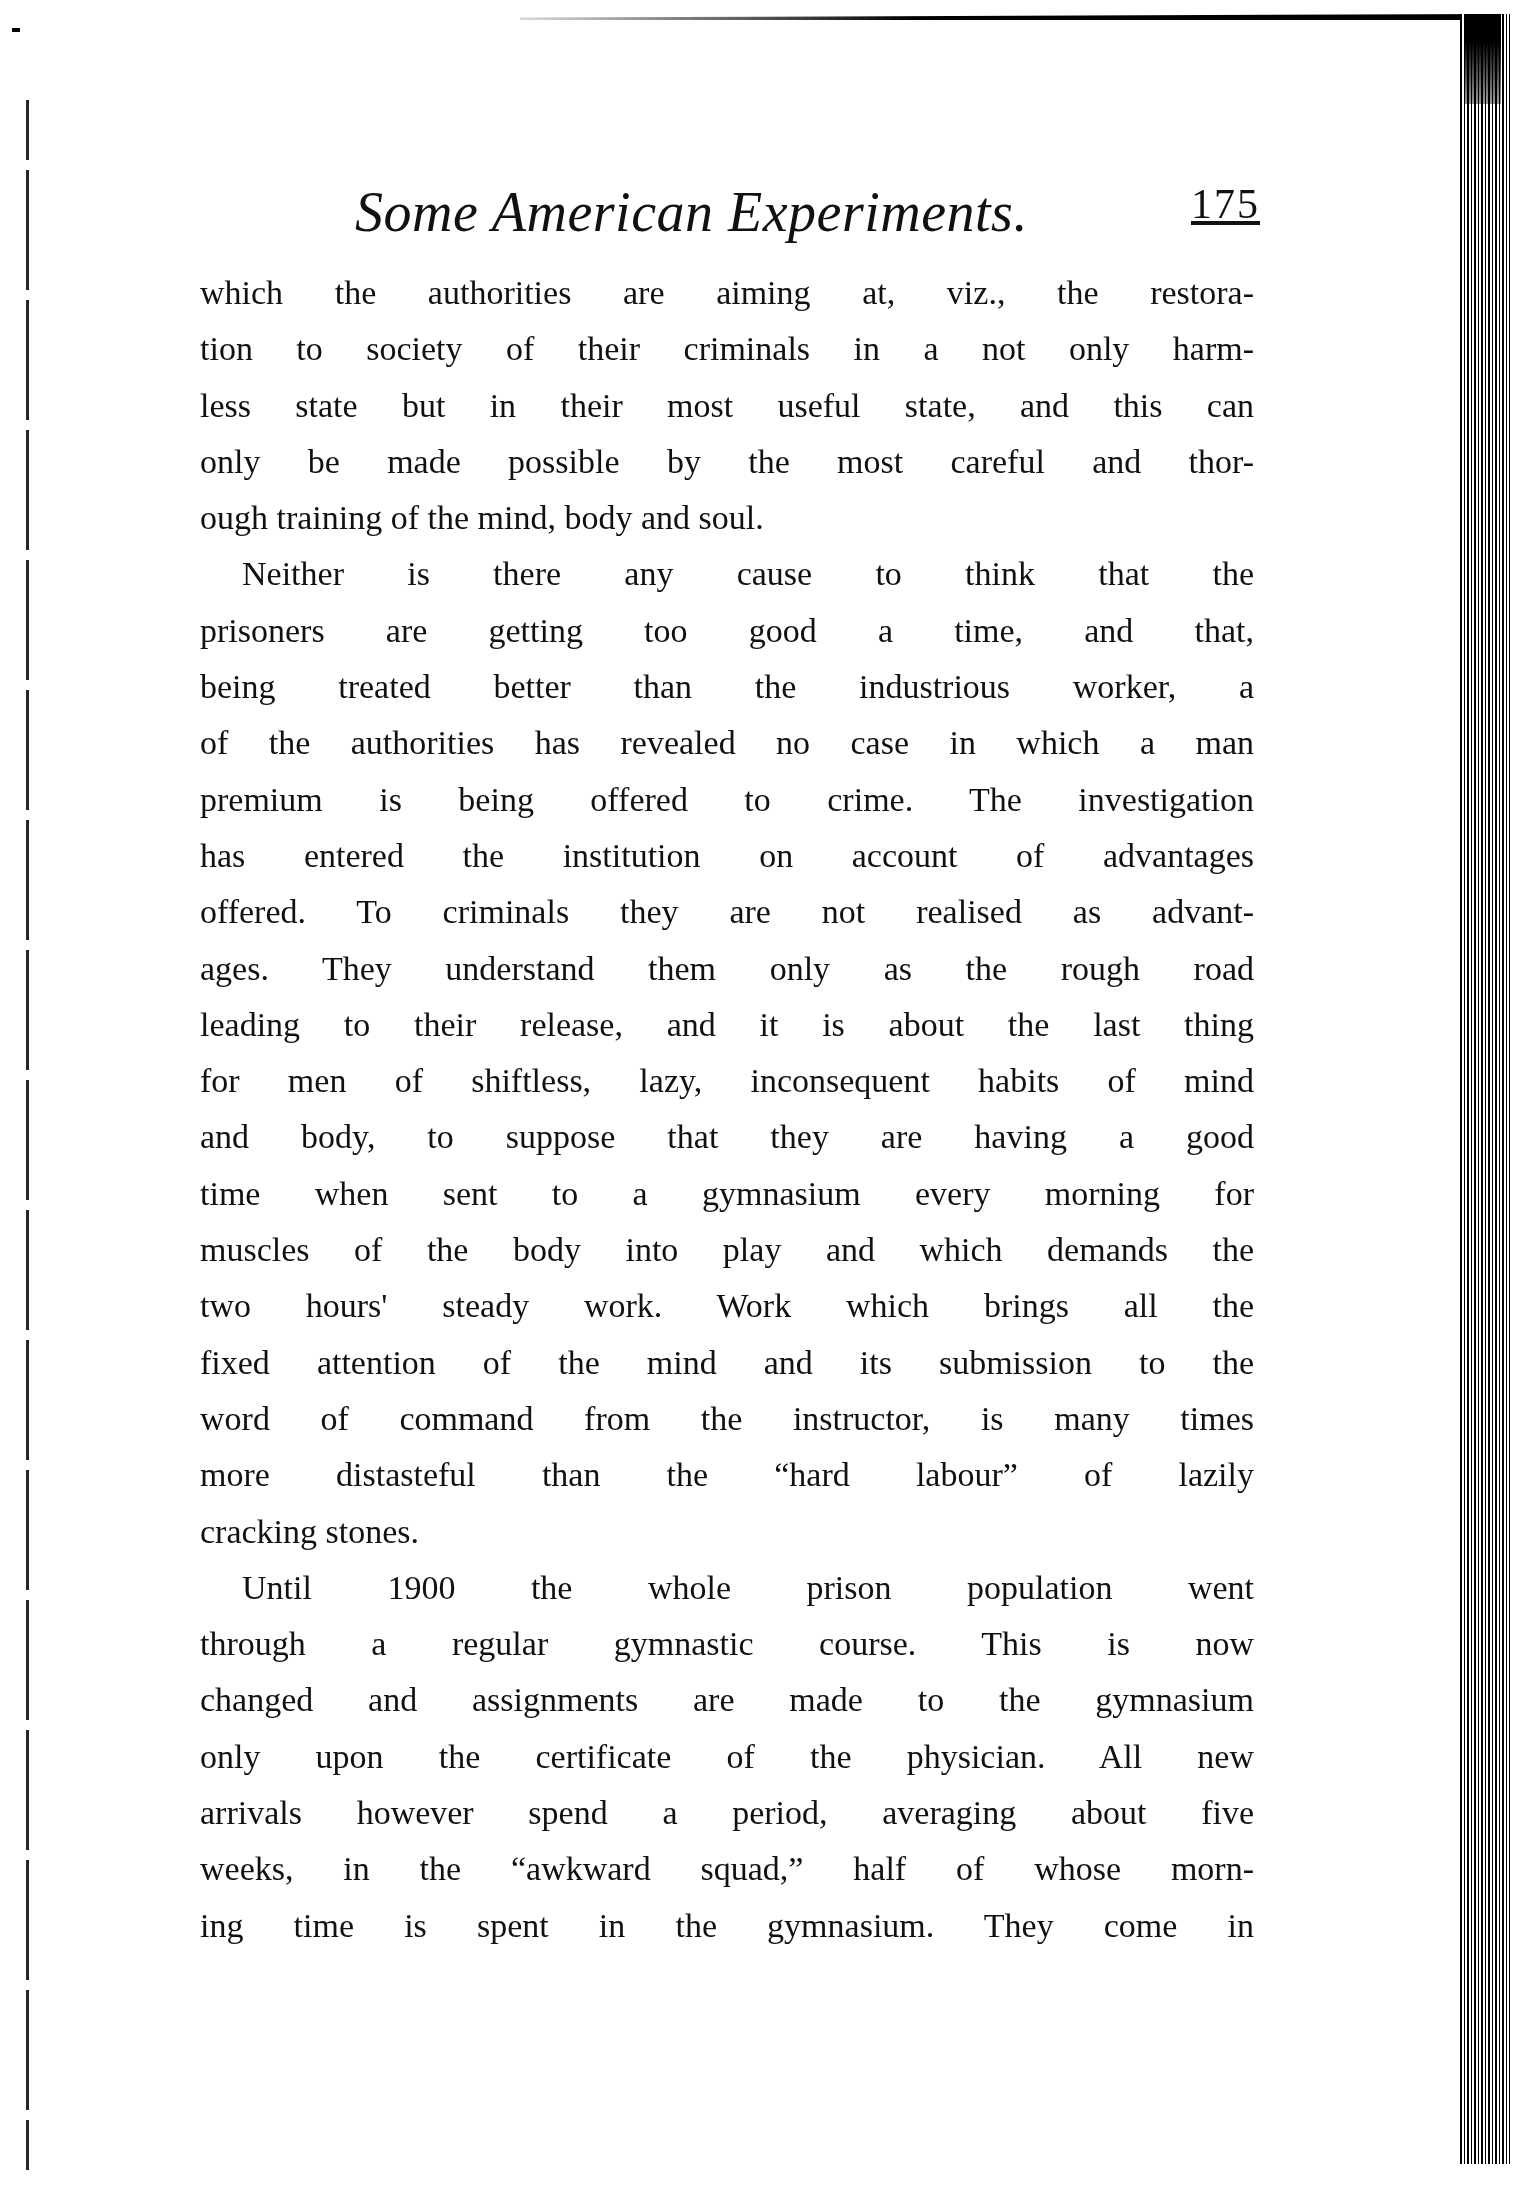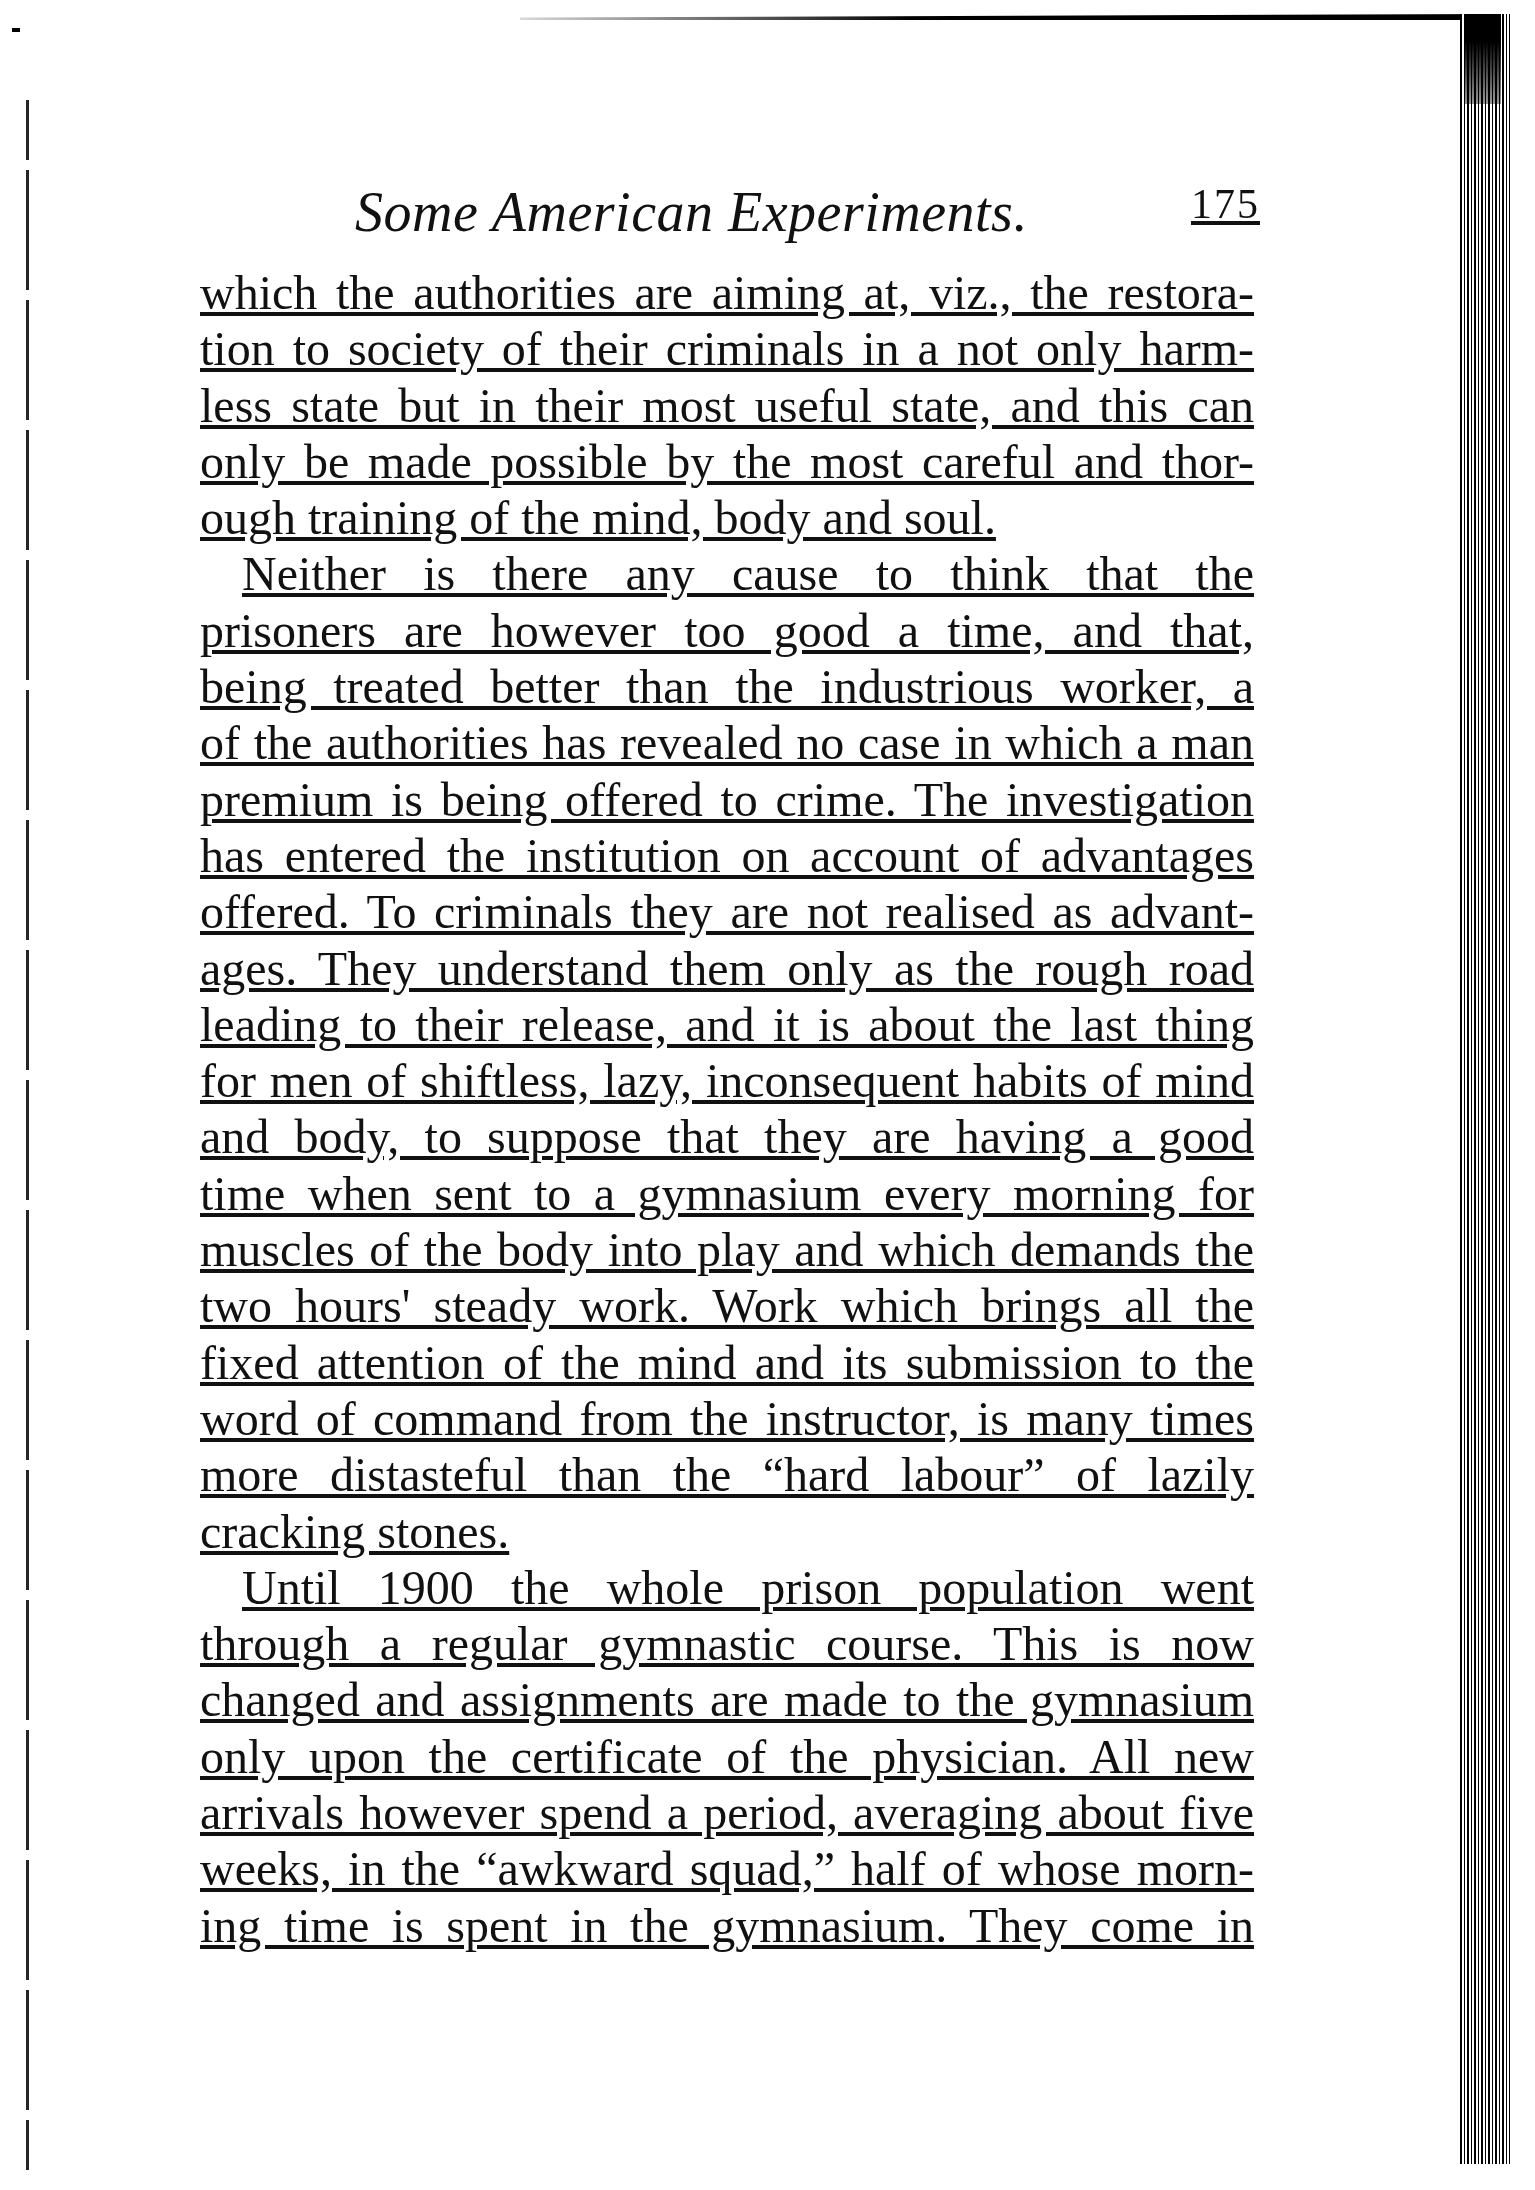--- a/index.html
+++ b/index.html
@@ -88,26 +88,25 @@
     .body-text {
       position: absolute;
       left: 200px;
       top: 265px;
       width: 1054px;
     }
     .line {
       display: block;
       height: 56.3px;
       line-height: 56px;
-      font-size: 48px;
+      font-size: 34px;
       text-align: justify;
       text-align-last: justify;
       white-space: nowrap;
       overflow: visible;
-      text-decoration: underline;
     }
     .line.last {
       text-align-last: left;
     }
     .line.indent {
       padding-left: 42px;
     }
   </style>
 </head>
 <body>
@@ -126,21 +125,21 @@
 <div class="body-text" id="body-text">
     <div>
       <span class="line">which the authorities are aiming at, viz., the restora-</span>
       <span class="line">tion to society of their criminals in a not only harm-</span>
       <span class="line">less state but in their most useful state, and this can</span>
       <span class="line">only be made possible by the most careful and thor-</span>
       <span class="line last">ough training of the mind, body and soul.</span>
     </div>
     <div>
       <span class="line indent">Neither is there any cause to think that the</span>
-      <span class="line">prisoners are however too good a time, and that,</span>
+      <span class="line">prisoners are getting too good a time, and that,</span>
       <span class="line">being treated better than the industrious worker, a</span>
       <span class="line">of the authorities has revealed no case in which a man</span>
       <span class="line">premium is being offered to crime. The investigation</span>
       <span class="line">has entered the institution on account of advantages</span>
       <span class="line">offered. To criminals they are not realised as advant-</span>
       <span class="line">ages. They understand them only as the rough road</span>
       <span class="line">leading to their release, and it is about the last thing</span>
       <span class="line">for men of shiftless, lazy, inconsequent habits of mind</span>
       <span class="line">and body, to suppose that they are having a good</span>
       <span class="line">time when sent to a gymnasium every morning for</span>

